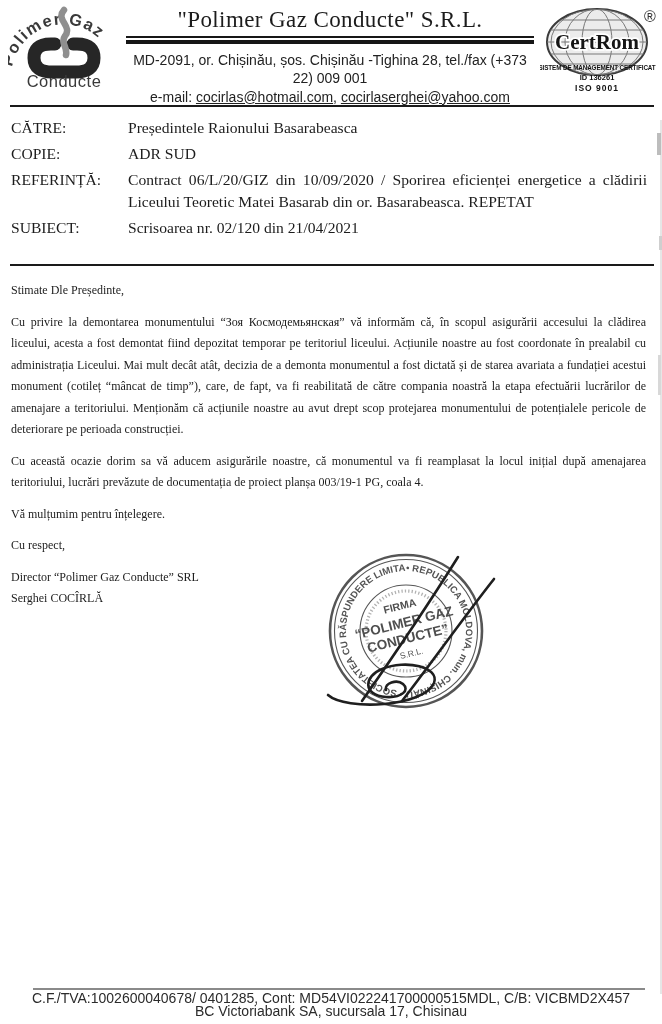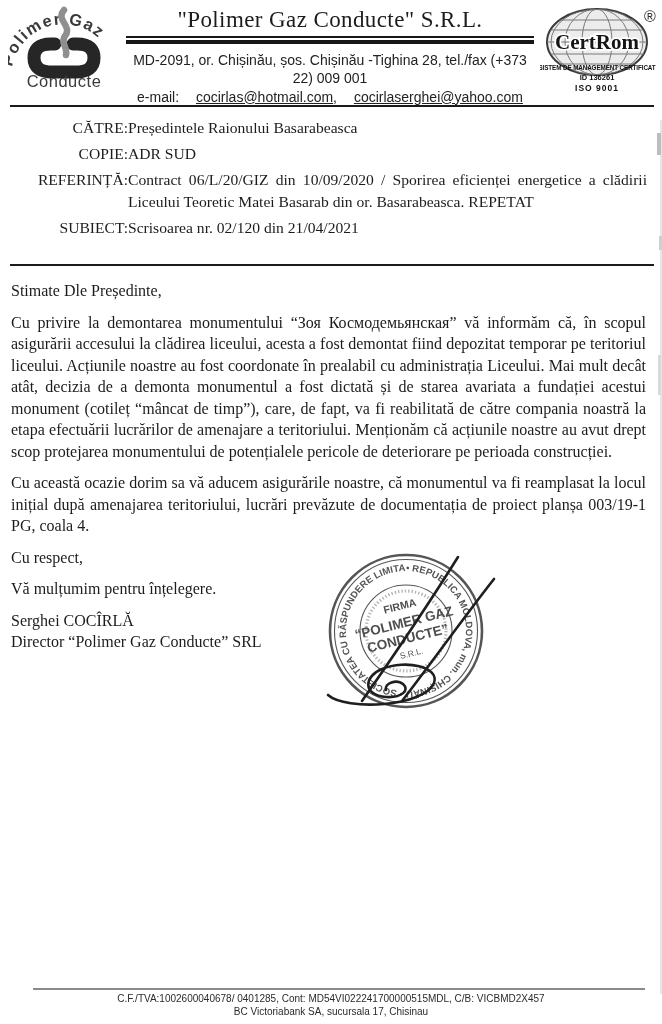--- a/index.html
+++ b/index.html
@@ -9,45 +9,45 @@
   }
 
   
   .header { position:absolute; top:6px; left:8px; right:2px; display:flex; align-items:flex-start; }
   .header-center { flex:1; text-align:center; padding:0 4px; min-width:0; }
   .company-name { font-size:23px; line-height:1.2; letter-spacing:.4px; white-space:nowrap; }
   .title-rule { height:2px; border-top:2px solid #161616; border-bottom:4px solid #161616; margin:2px 2px 7px; }
   .address-line, .email-line {
     font-family:"Liberation Sans", sans-serif; font-size:14px; line-height:1.32; color:#222222;
   }
-  .email-line a { color:#222222; text-decoration:underline;margin-left:13px; }
+  .email-line a { color:#222222; text-decoration:underline; }
 
   
   .hr-dark { position:absolute; left:10px; right:8px; border-top:2px solid #1a1a1a; }
   .hr-meta-top { top:105px; }
   .hr-meta-bottom { top:264px; }
   .meta { position:absolute; top:112px; left:11px; right:15px; font-size:15.6px; padding-top:5px; }
   .meta-row { display:flex; line-height:22px; margin-bottom:4px; }
-  .meta-label { width:117px; flex:none;text-align:right; }
+  .meta-label { width:117px; flex:none; }
   .meta-value { flex:1; text-align:justify; }
 
   
-  .letter { position:absolute; top:272px; left:11px; right:16px; font-size:16px; line-height:21.5px; padding-top:8px; }
+  .letter { position:absolute; top:272px; left:11px; right:16px; font-size:12px; line-height:21.5px; padding-top:8px; }
   .letter p { margin:0 0 10px 0; }
   .justify { text-align:justify; }
   .sig-block div { line-height:21.5px; }
 
   
   .stamp-wrap { position:absolute; left:306px; top:549px; width:200px; height:168px; mix-blend-mode:multiply; }
 
   
   .footer-rule { position:absolute; top:988px; left:33px; right:17px; border-top:2px solid #8a8a8a; }
   .footer-text {
     position:absolute; top:992px; left:0; right:0; text-align:center;
-    font-family:"Liberation Sans", sans-serif; font-size:10px; line-height:13px; color:#2b2b2b;
+    font-family:"Liberation Sans", sans-serif; font-size:14px; line-height:13px; color:#2b2b2b;
   }
 
   
   .scan-strip { position:absolute; right:0; top:120px; bottom:30px; width:2px; background:#e6e6e6; }
   .scan-a1 { position:absolute; right:1px; top:133px; width:4px; height:22px; background:#bdbdbd; }
   .scan-a2 { position:absolute; right:0; top:236px; width:3px; height:14px; background:#cfcfcf; }
   .scan-a3 { position:absolute; right:1px; top:355px; width:3px; height:40px; background:#d8d8d8; }
 
   svg text { font-family:"Liberation Sans", sans-serif; }
   .serif-text { font-family:"Liberation Serif", serif; }
@@ -125,25 +125,25 @@
       <div class="meta-value">Scrisoarea nr. 02/120 din 21/04/2021</div>
     </div>
   </div>
 
   <div class="hr-dark hr-meta-bottom"></div>
 
   <div class="letter">
     <p class="sal">Stimate Dle Președinte,</p>
     <p class="justify">Cu privire la demontarea monumentului “Зоя Космодемьянская” vă informăm că, în scopul asigurării accesului la clădirea liceului, acesta a fost demontat fiind depozitat temporar pe teritoriul liceului. Acțiunile noastre au fost coordonate în prealabil cu administrația Liceului. Mai mult decât atât, decizia de a demonta monumentul a fost dictată și de starea avariata a fundației acestui monument (cotileț “mâncat de timp”), care, de fapt, va fi reabilitată de către compania noastră la etapa efectuării lucrărilor de amenajare a teritoriului. Menționăm că acțiunile noastre au avut drept scop protejarea monumentului de potențialele pericole de deteriorare pe perioada construcției.</p>
     <p class="justify">Cu această ocazie dorim sa vă aducem asigurările noastre, că monumentul va fi reamplasat la locul inițial după amenajarea teritoriului, lucrări prevăzute de documentația de proiect planșa 003/19-1 PG, coala 4.</p>
+    <p>Vă mulțumim pentru înțelegere.</p>
     <p>Cu respect,</p>
-    <p>Vă mulțumim pentru înțelegere.</p>
     <div class="sig-block">
+      <div>Director “Polimer Gaz Conducte” SRL</div>
       <div>Serghei COCÎRLĂ</div>
-      <div>Director “Polimer Gaz Conducte” SRL</div>
     </div>
   </div>
 
   <svg class="stamp-wrap" viewBox="0 0 200 168" aria-hidden="true">
     <defs>
       <path id="ringPath" d="M 100,22 a 60,60 0 1 1 -0.01,0" fill="none"></path>
     </defs>
     <g stroke="#474747" fill="none" opacity="0.92">
       <circle cx="100" cy="82" r="76" stroke-width="2.6"></circle>
       <circle cx="100" cy="82" r="71.5" stroke-width="1.1"></circle>

